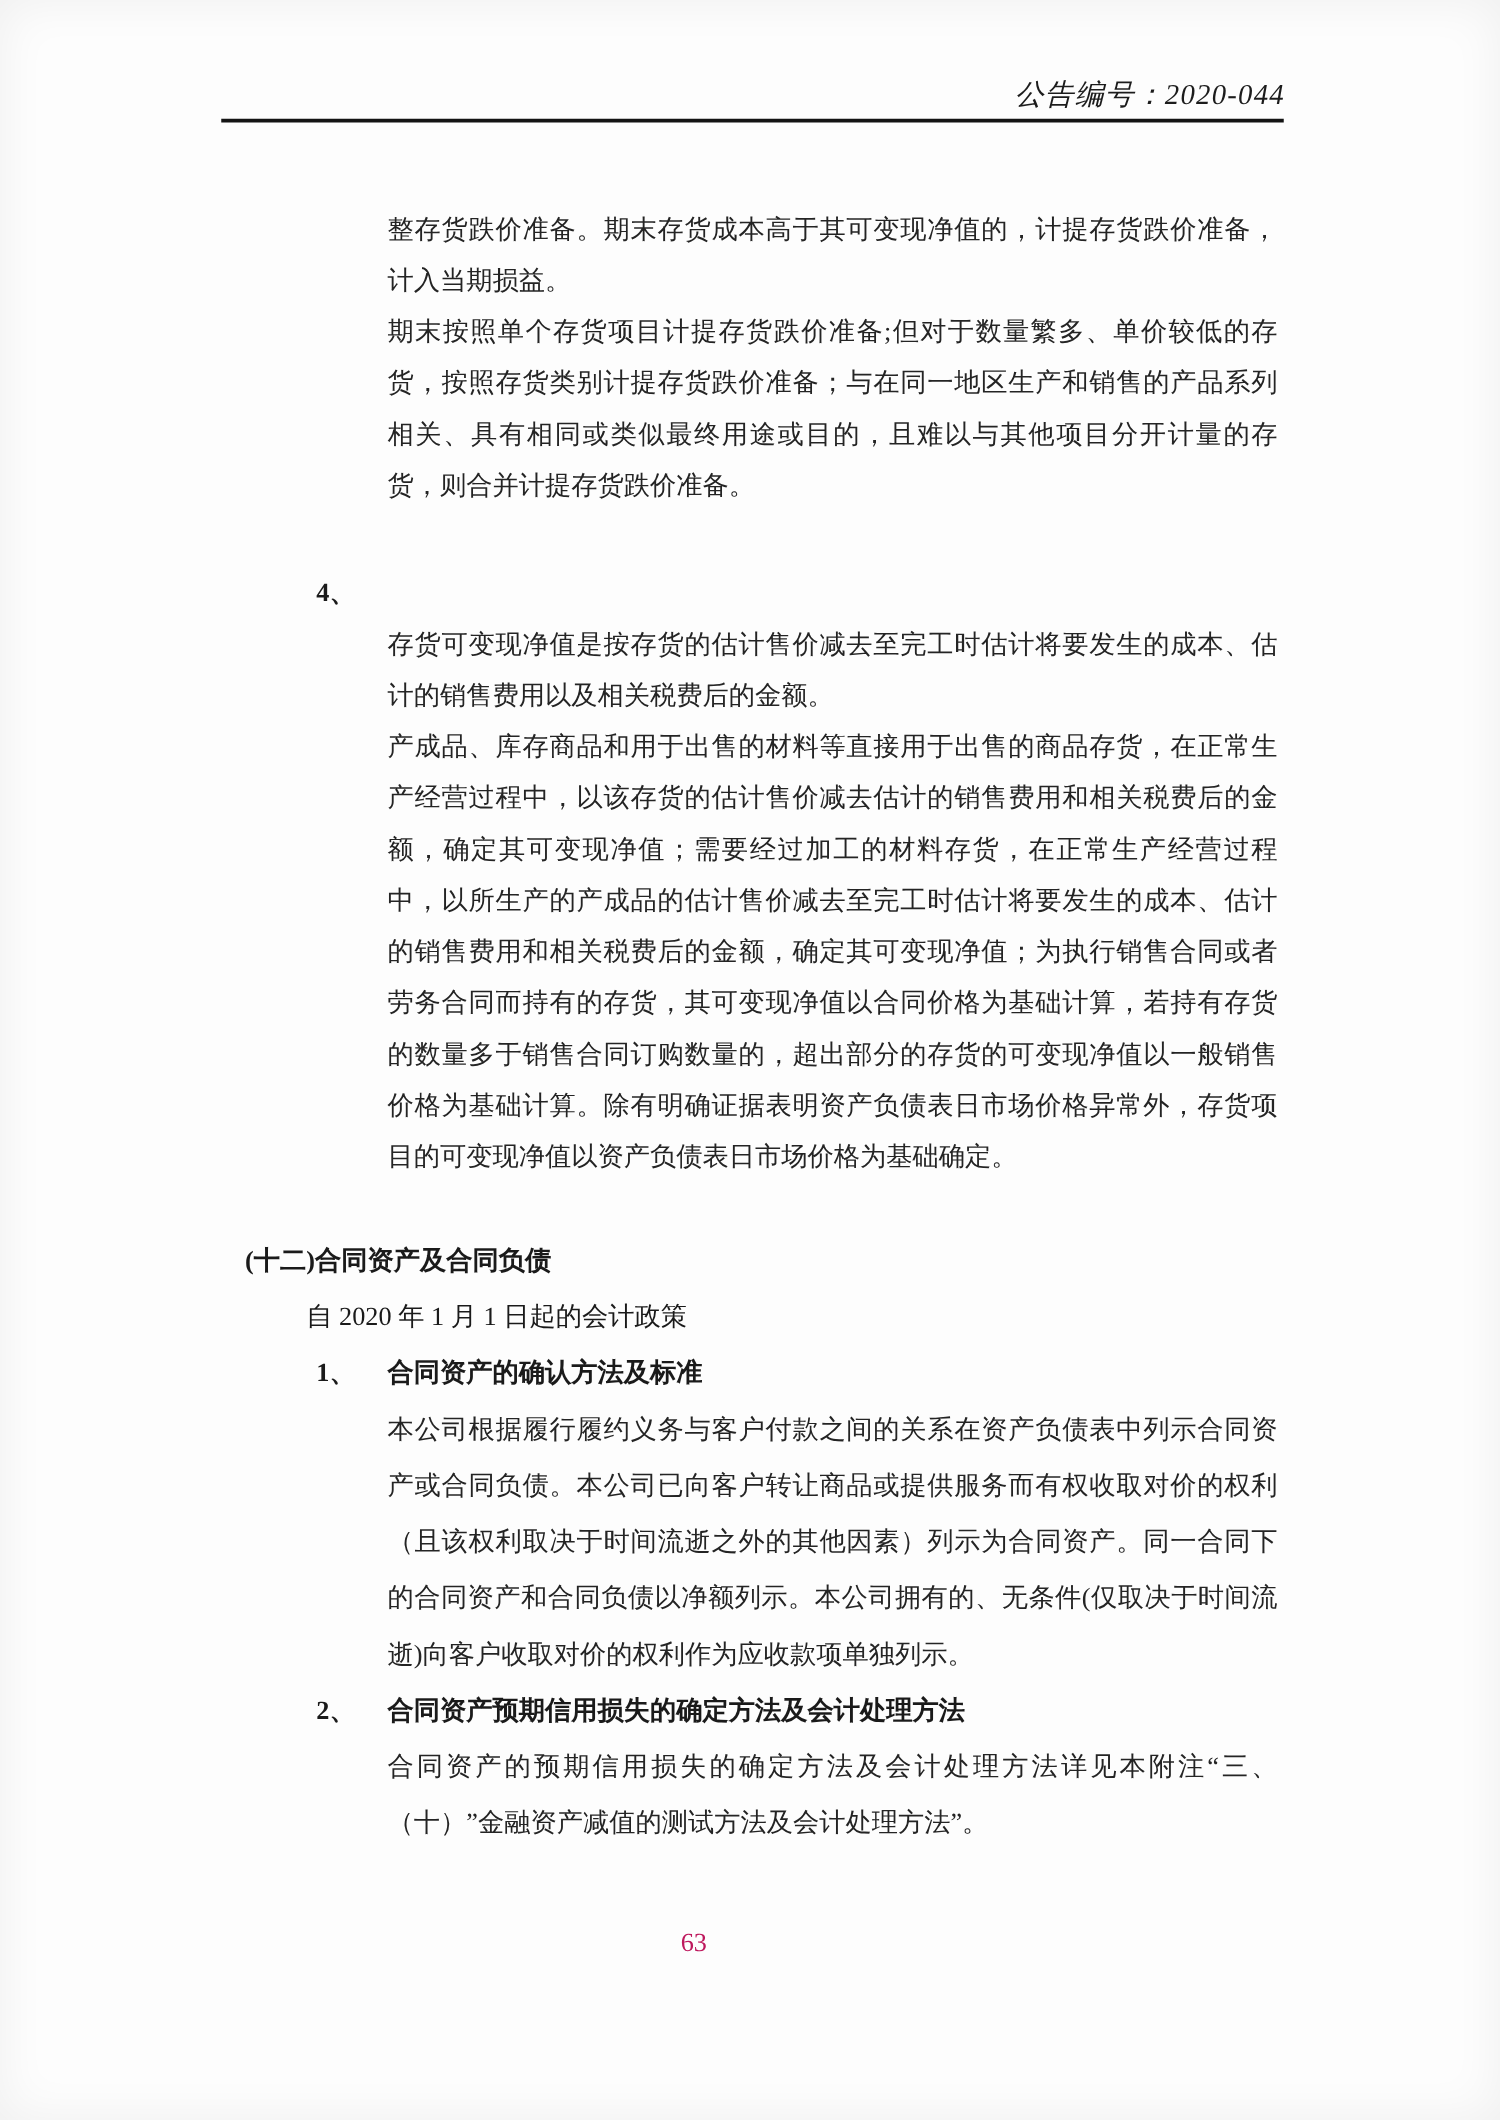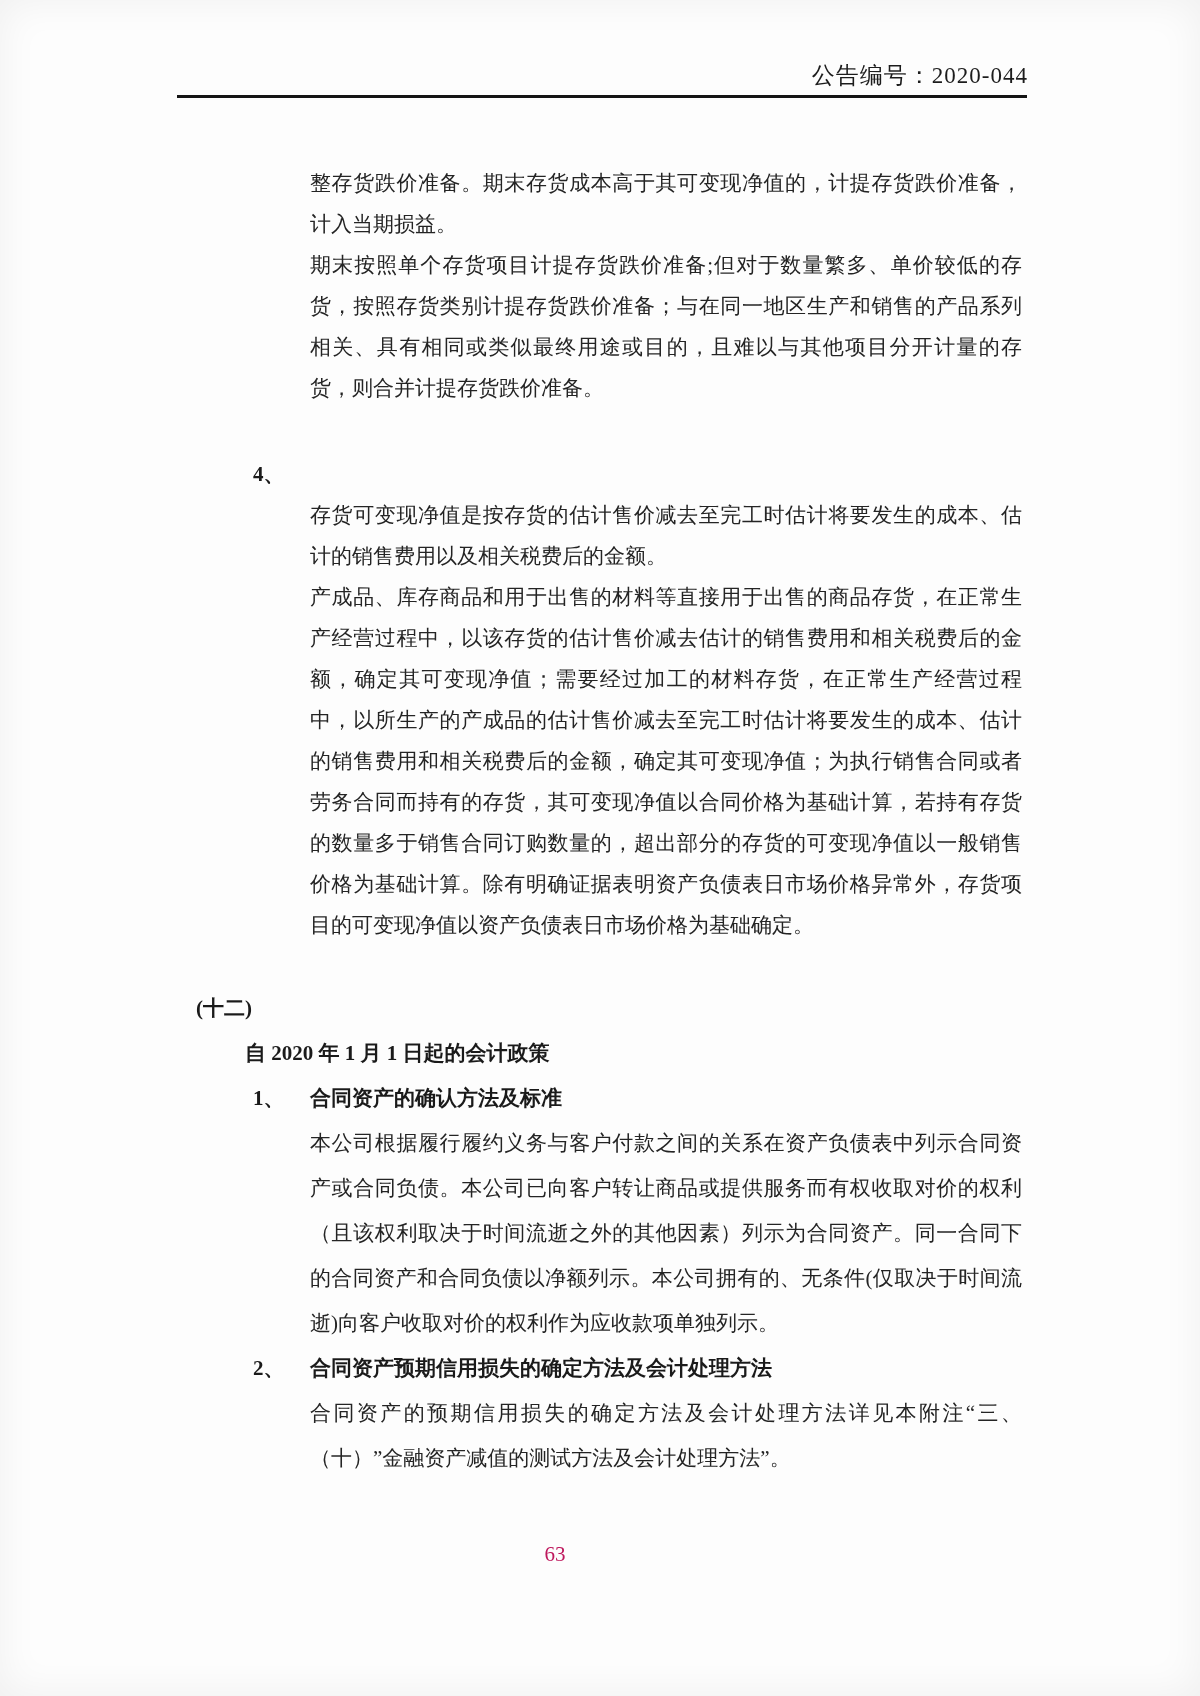--- a/index.html
+++ b/index.html
@@ -15,20 +15,21 @@
     color: #212121;
     overflow: hidden;
     box-shadow: inset 0 0 40px rgba(0,0,0,0.06);
   }
   .doc-number {
     position: absolute;
     top: 60px; right: 172px;
     font-size: 23px;
     letter-spacing: 1px;
     color: #1c1c1c;
+    font-style: italic;
   }
   .header-rule {
     position: absolute;
     top: 95px; left: 177px;
     width: 850px; height: 0;
     border-top: 3px solid #141414;
   }
   .content {
     position: absolute;
     left: 310px; top: 163px;
@@ -49,21 +50,21 @@
     font-size: 21px;
     line-height: 41px;
     color: #1a1a1a;
     white-space: nowrap;
   }
   .sec2 .heading-row { line-height: 45px; }
   .h-num-sub { width: 57px; flex: 0 0 57px; }
   .row-sub { margin-left: -57px; }
   .row-l1 { margin-left: -129px; text-align: right; }
   .h-num-l1 { width: 71px; flex: 0 0 71px; }
-  .row-policy { margin-left: -65px; font-weight: bold; }
+  .row-policy { margin-left: -65px; font-weight: normal; }
   .gap-lg { margin-top: 45px; }
   .gap-md { margin-top: 40px; }
   .page-number {
     position: absolute;
     top: 1542px; left: 505px; width: 100px;
     text-align: center;
     font-size: 21px;
     color: #be185d;
   }
 </style>
@@ -88,20 +89,21 @@
 
     <p class="body-text">存货可变现净值是按存货的估计售价减去至完工时估计将要发生的成本、估计的销售费用以及相关税费后的金额。</p>
 
     <p class="body-text">产成品、库存商品和用于出售的材料等直接用于出售的商品存货，在正常生产经营过程中，以该存货的估计售价减去估计的销售费用和相关税费后的金额，确定其可变现净值；需要经过加工的材料存货，在正常生产经营过程中，以所生产的产成品的估计售价减去至完工时估计将要发生的成本、估计的销售费用和相关税费后的金额，确定其可变现净值；为执行销售合同或者劳务合同而持有的存货，其可变现净值以合同价格为基础计算，若持有存货的数量多于销售合同订购数量的，超出部分的存货的可变现净值以一般销售价格为基础计算。除有明确证据表明资产负债表日市场价格异常外，存货项目的可变现净值以资产负债表日市场价格为基础确定。</p>
 
 
     <div class="sec2">
 
       <div class="heading-row row-l1 gap-md">
         <span class="h-num-l1">(十二)</span>
+        <span>合同资产及合同负债</span>
       </div>
 
       <div class="heading-row row-policy">自 2020 年 1 月 1 日起的会计政策</div>
 
       <div class="heading-row row-sub">
         <span class="h-num-sub">1、</span>
         <span>合同资产的确认方法及标准</span>
       </div>
 
       <p class="body-text">本公司根据履行履约义务与客户付款之间的关系在资产负债表中列示合同资产或合同负债。本公司已向客户转让商品或提供服务而有权收取对价的权利（且该权利取决于时间流逝之外的其他因素）列示为合同资产。同一合同下的合同资产和合同负债以净额列示。本公司拥有的、无条件(仅取决于时间流逝)向客户收取对价的权利作为应收款项单独列示。</p>

